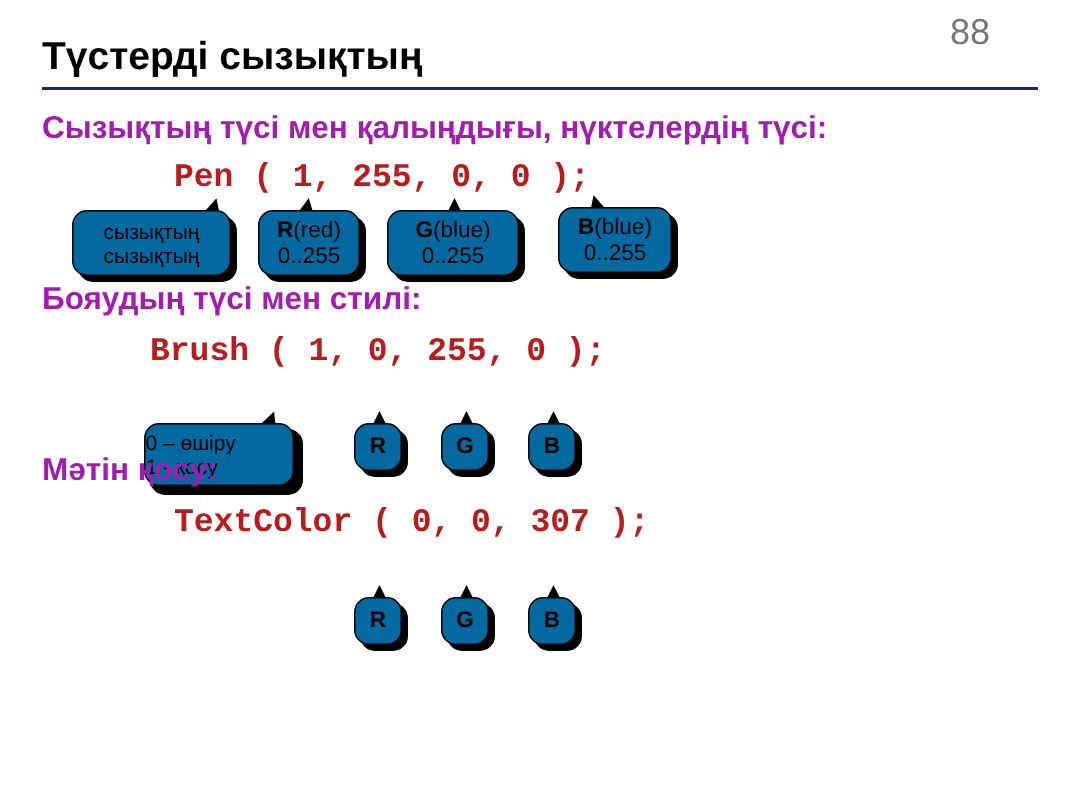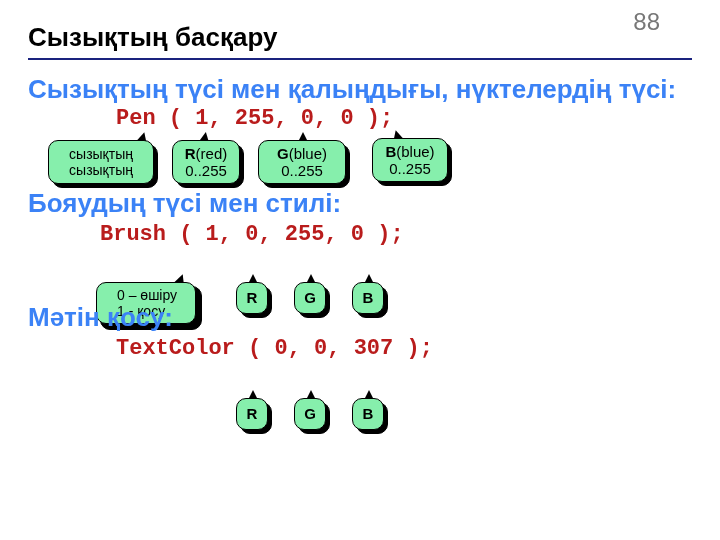--- a/index.html
+++ b/index.html
@@ -30,61 +30,61 @@
   .hr {
     position: absolute;
     top: 58px;
     left: 28px;
     width: 664px;
     height: 2px;
     background: #1a237e;
   }
   .blue-head {
     position: absolute;
-    font-size: 26px;
+    font-size: 21px;
     font-weight: bold;
-    color: #3b82f6;
+    color: #a21caf;
   }
   .codeline {
     position: absolute;
     font-family: "Courier New", monospace;
     font-size: 22px;
     font-weight: bold;
     color: #b91c1c;
     white-space: pre;
   }
 
   
   .callout-wrap { position: absolute; }
   .co-shadow, .co-face {
     position: absolute;
     border-radius: 10px;
     border: 1px solid #000;
   }
   .co-shadow { background: #000; }
-  .co-face   { background: #86efac; display:flex; flex-direction:column;
+  .co-face   { background: #0369a1; display:flex; flex-direction:column;
                align-items:center; justify-content:center;
                font-size:15px; line-height:1.15; }
   .co-face.small { font-size:15px; font-weight:bold; }
 
   
   .ptr {
     position:absolute;
     width:0;height:0;
     border-left:5px solid transparent;
     border-right:5px solid transparent;
     border-bottom:10px solid #000;
   }
 
 </style>
 </head>
 <body>
 
 <div class="page-num">88</div>
-<div class="title">Сызықтың басқару</div>
+<div class="title">Түстерді сызықтың</div>
 <div class="hr"></div>
 
 <div class="blue-head" style="top:74px;left:28px">Сызықтың түсі мен қалыңдығы, нүктелердің түсі:</div>
 <div class="codeline" style="top:106px;left:116px">Pen ( 1, 255, 0, 0 );</div>
 
 <div class="callout-wrap" style="top:140px;left:48px">
   <div class="ptr" style="top:-8px;left:90px;transform:rotate(15deg)"></div>
   <div class="co-shadow" style="top:4px;left:4px;width:104px;height:42px"></div>
   <div class="co-face" style="top:0;left:0;width:104px;height:42px;font-size:14px">
     <span>сызықтың</span>
@@ -118,21 +118,21 @@
     <span>0..255</span>
   </div>
 </div>
 
 <div class="blue-head" style="top:188px;left:28px">Бояудың түсі мен стилі:</div>
 <div class="codeline" style="top:222px;left:100px">Brush ( 1, 0, 255, 0 );</div>
 
 <div class="callout-wrap" style="top:282px;left:96px">
   <div class="ptr" style="top:-8px;left:80px;transform:rotate(20deg)"></div>
   <div class="co-shadow" style="top:4px;left:4px;width:100px;height:42px"></div>
-  <div class="co-face" style="top:0;left:0;width:100px;height:42px;font-size:14px;align-items:flex-start;padding-left:20px;box-sizing:border-box">
+  <div class="co-face" style="top:0;left:0;width:100px;height:42px;font-size:14px;align-items:flex-start;padding-left:0;box-sizing:border-box">
     <span>0 – өшіру</span>
     <span>1 - қосу</span>
   </div>
 </div>
 
 <div class="callout-wrap" style="top:282px;left:236px">
   <div class="ptr" style="top:-8px;left:12px"></div>
   <div class="co-shadow" style="top:4px;left:4px;width:30px;height:30px"></div>
   <div class="co-face small" style="top:0;left:0;width:30px;height:30px">
     <span>R</span>

